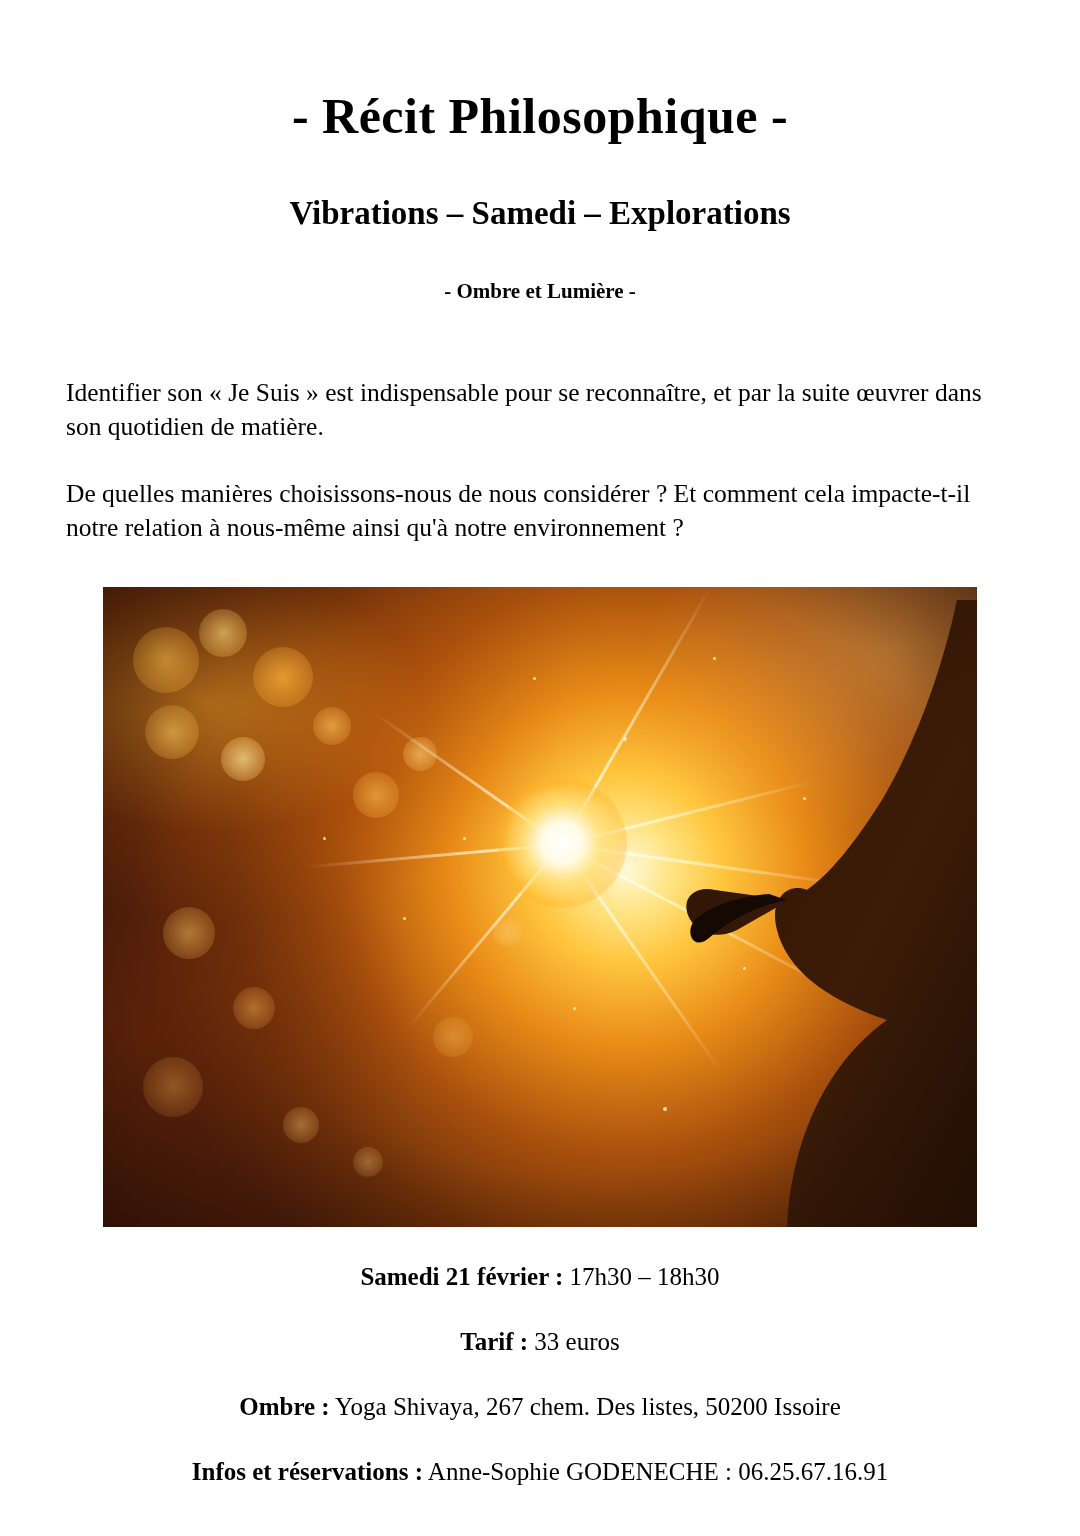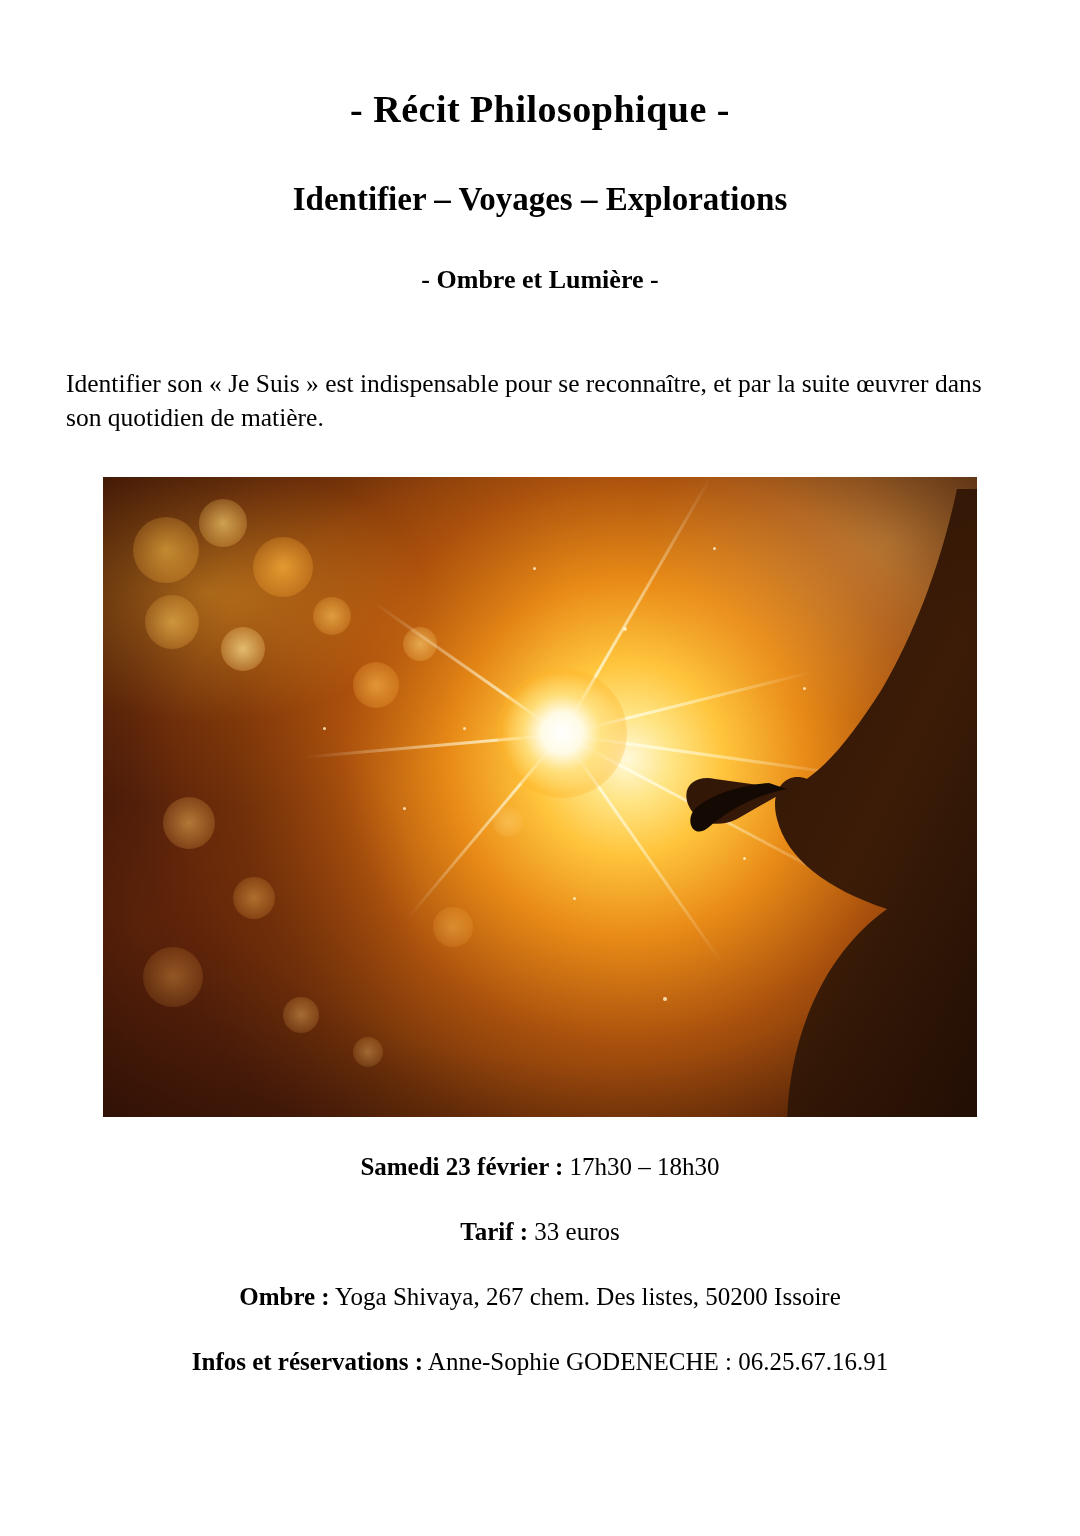--- a/index.html
+++ b/index.html
@@ -19,36 +19,36 @@
     width: 1080px;
     height: 1536px;
     box-sizing: border-box;
     padding: 60px 64px 0 64px;
     position: relative;
   }
 
   
   .title {
     text-align: center;
-    font-size: 38px;
+    font-size: 50px;
     font-weight: bold;
     letter-spacing: 0.5px;
     margin: 28px 0 0 0;
     line-height: 1.15;
   }
   .subtitle {
     text-align: center;
     font-size: 33px;
     font-weight: bold;
     margin: 48px 0 0 0;
     line-height: 1.2;
   }
   .subsubtitle {
     text-align: center;
-    font-size: 26px;
+    font-size: 21px;
     font-weight: bold;
     margin: 46px 0 0 0;
   }
 
   
   .body-block {
     margin-top: 72px;
     padding: 0 2px;
   }
   .para {
@@ -122,26 +122,27 @@
   .info-line:last-child { margin-bottom: 0; }
   .info-label { font-weight: bold; }
 </style>
 </head>
 <body>
 
 <div class="page">
 
   <h1 class="title">- Récit Philosophique -</h1>
 
-  <h2 class="subtitle">Identifier – Voyages – Explorations</h2>
+  <h2 class="subtitle">Vibrations – Samedi – Explorations</h2>
 
   <h3 class="subsubtitle">- Ombre et Lumière -</h3>
 
   <div class="body-block">
     <p class="para">Identifier son « Je Suis » est indispensable pour se reconnaître, et par la suite œuvrer dans son quotidien de matière.</p>
+    <p class="para">De quelles manières choisissons-nous de nous considérer ? Et comment cela impacte-t-il notre relation à nous-même ainsi qu'à notre environnement ?</p>
   </div>
 
   <div class="figure">
     <div class="fig-layer glow-bg"></div>
     <div class="fig-layer glow-bg2"></div>
 
     <div class="bokeh" style="left:30px; top:40px; width:66px; height:66px; background:radial-gradient(circle,rgba(255,190,70,0.75),rgba(255,150,40,0.15));"></div>
     <div class="bokeh" style="left:96px; top:22px; width:48px; height:48px; background:radial-gradient(circle,rgba(255,210,110,0.8),rgba(255,150,40,0.12));"></div>
     <div class="bokeh" style="left:150px; top:60px; width:60px; height:60px; background:radial-gradient(circle,rgba(255,180,60,0.7),rgba(255,140,30,0.1));"></div>
     <div class="bokeh" style="left:42px; top:118px; width:54px; height:54px; background:radial-gradient(circle,rgba(255,200,90,0.65),rgba(255,140,30,0.1));"></div>
@@ -193,21 +194,21 @@
                C430,140 455,70 470,0 Z" fill="url(#silh)"></path>
       <path d="M300,300 C268,306 240,322 222,338 C206,352 196,330 210,318
                C224,306 252,296 282,294 Z" fill="#140903"></path>
     </svg>
 
     <div class="fig-layer" style="background: radial-gradient(ellipse 85% 85% at 55% 45%, rgba(0,0,0,0) 55%, rgba(40,14,4,0.55) 100%);"></div>
   </div>
 
   <div class="info-block">
     <p class="info-line">
-      <span class="info-label">Samedi 23 février :</span><span> 17h30 – 18h30</span>
+      <span class="info-label">Samedi 21 février :</span><span> 17h30 – 18h30</span>
     </p>
     <p class="info-line">
       <span class="info-label">Tarif :</span><span> 33 euros</span>
     </p>
     <p class="info-line">
       <span class="info-label">Ombre :</span><span> Yoga Shivaya, 267  chem. Des listes, 50200 Issoire</span>
     </p>
     <p class="info-line">
       <span class="info-label">Infos et réservations :</span><span> Anne-Sophie GODENECHE : 06.25.67.16.91</span>
     </p>

